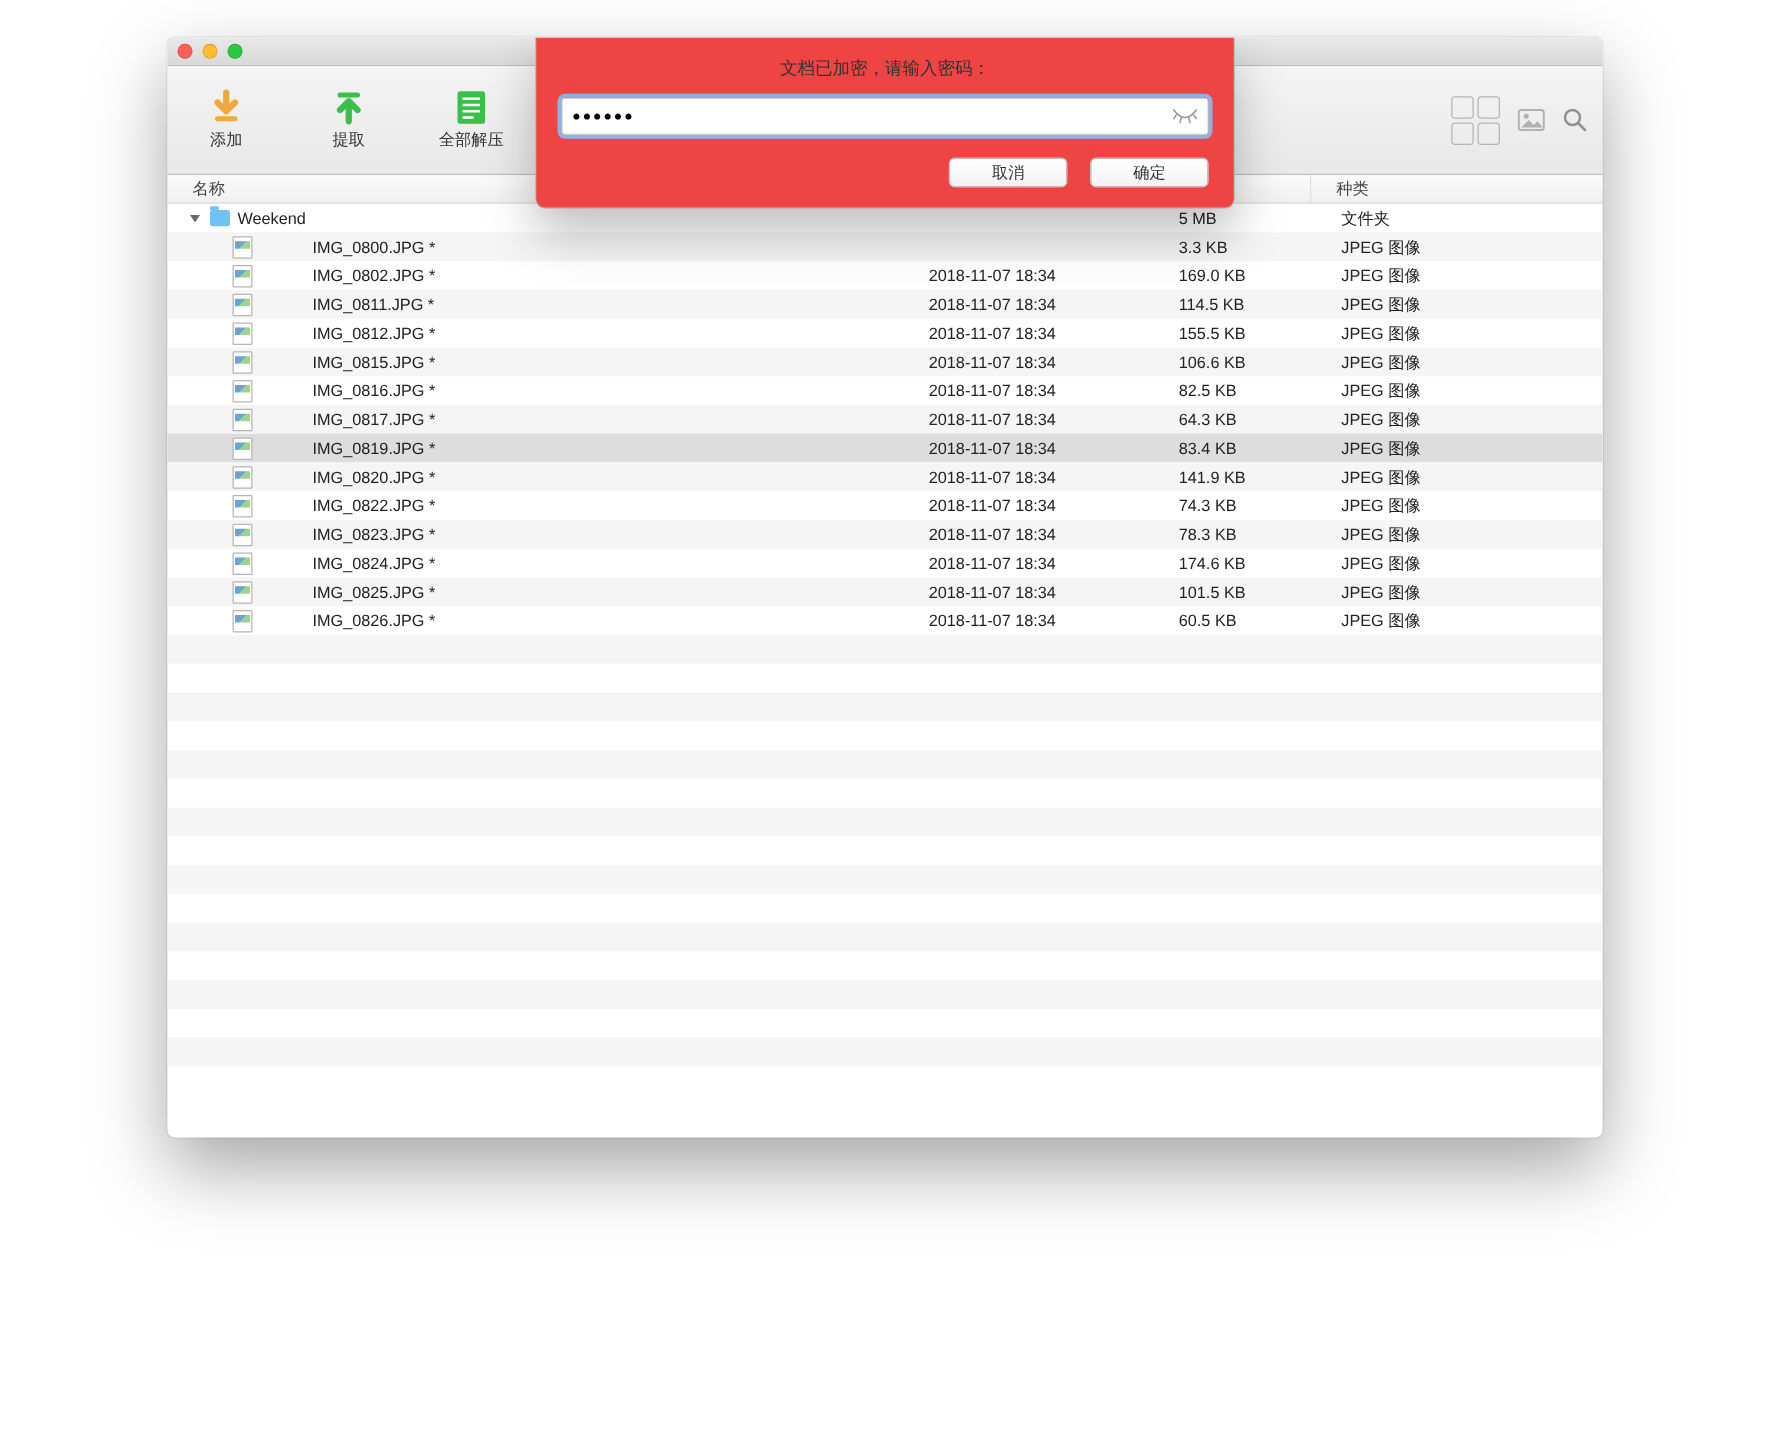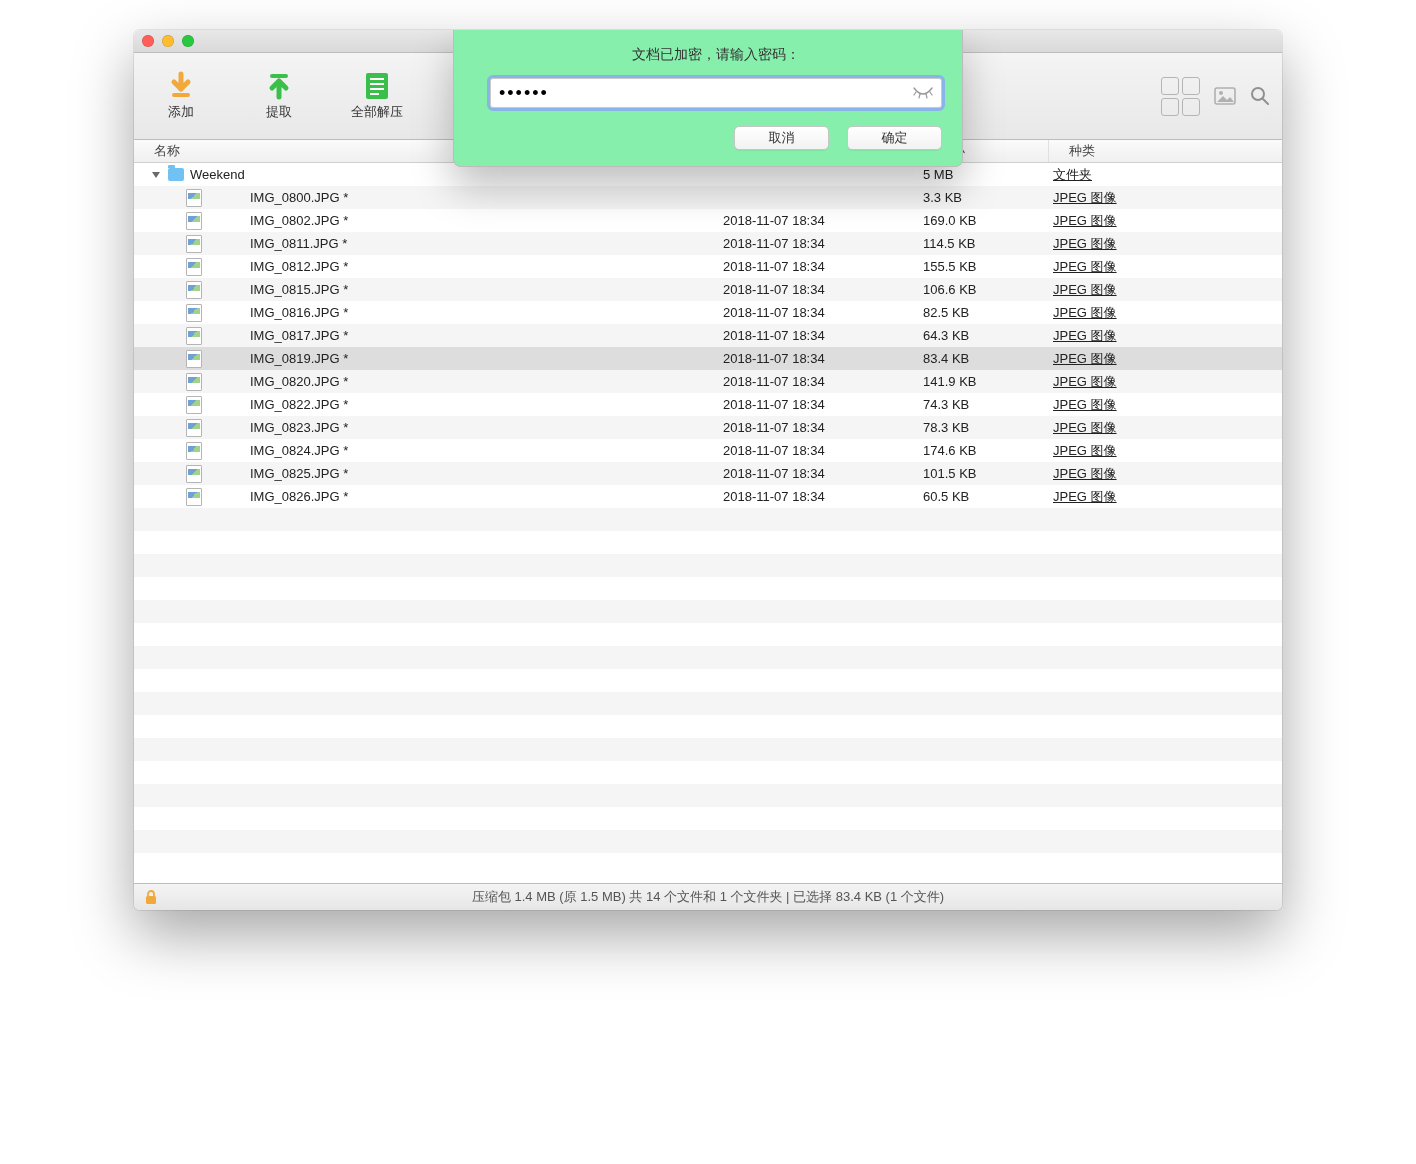--- a/index.html
+++ b/index.html
@@ -112,25 +112,25 @@
   }
   .row {
     display:flex;
     align-items:center;
     height:23px;
     font-size:13px;
     color:#222;
   }
   .row.alt { background:#f5f5f5; }
   .row.sel { background:#dddddd; }
-  .cell { padding: 0 4px; box-sizing:border-box; }
+  .cell { padding: 0 24px; box-sizing:border-box; }
   .cell-name { width:585px; display:flex; align-items:center; gap:6px; }
   .cell-date { width:200px; }
   .cell-size { width:130px; }
-  .cell-kind { flex:1;text-decoration:underline; }
+  .cell-kind { flex:1; }
   .indent1 { padding-left: 18px; }
   .indent2 { padding-left: 52px; gap: 48px; }
   .disclosure {
     width:0; height:0;
     border-left:4px solid transparent;
     border-right:4px solid transparent;
     border-top:6px solid #6a6a6a;
     margin-right:2px;
   }
   .folder-icon {
@@ -170,27 +170,27 @@
   .lock-icon {
     position:absolute; left:10px; top:5px;
   }
 
   
   .sheet {
     position:absolute;
     top:0;
     left:50%;
     transform:translateX(-50%);
-    width: 510px;
-    background: #86efac;
+    width: 560px;
+    background: #ef4444;
     border:1px solid #bcbcbc;
     border-top:none;
     border-radius: 0 0 8px 8px;
     box-shadow: 0 20px 40px rgba(0,0,0,.25);
-    padding: 16px 20px 16px 36px;
+    padding: 16px 20px 16px 20px;
     box-sizing:border-box;
     z-index: 50;
   }
   .sheet-title {
     text-align:center;
     font-size:14px;
     color:#333;
     margin-bottom: 14px;
   }
   .pw-wrap {
@@ -446,27 +446,20 @@
         <div class="row alt"></div>
         <div class="row"></div>
         <div class="row alt"></div>
         <div class="row"></div>
         <div class="row alt"></div>
         <div class="row"></div>
         <div class="row alt"></div>
         <div class="row"></div>
       </div>
 
-    <div class="statusbar">
-      <svg class="lock-icon" width="14" height="16" viewBox="0 0 14 16">
-        <rect x="2" y="7" width="10" height="8" rx="1.5" fill="#f2a93b"></rect>
-        <path d="M4 7 V5 a3 3 0 0 1 6 0 V7" fill="none" stroke="#f2a93b" stroke-width="1.8"></path>
-      </svg>
-      <span>压缩包 1.4 MB (原 1.5 MB) 共 14 个文件和 1 个文件夹  |  已选择 83.4 KB (1 个文件)</span>
-    </div>
 
     <div class="sheet">
       <div class="sheet-title">文档已加密，请输入密码：</div>
       <div class="pw-wrap">
         <input class="pw-input" value="••••••" style="">
         <svg class="eye-icon" width="22" height="14" viewBox="0 0 22 14">
           <path d="M2 2 Q11 14 20 2" fill="none" stroke="#999" stroke-width="1.4" stroke-linecap="round"></path>
           <line x1="4" y1="6" x2="2" y2="9" stroke="#999" stroke-width="1.2" stroke-linecap="round"></line>
           <line x1="8" y1="8" x2="7" y2="12" stroke="#999" stroke-width="1.2" stroke-linecap="round"></line>
           <line x1="14" y1="8" x2="15" y2="12" stroke="#999" stroke-width="1.2" stroke-linecap="round"></line>

